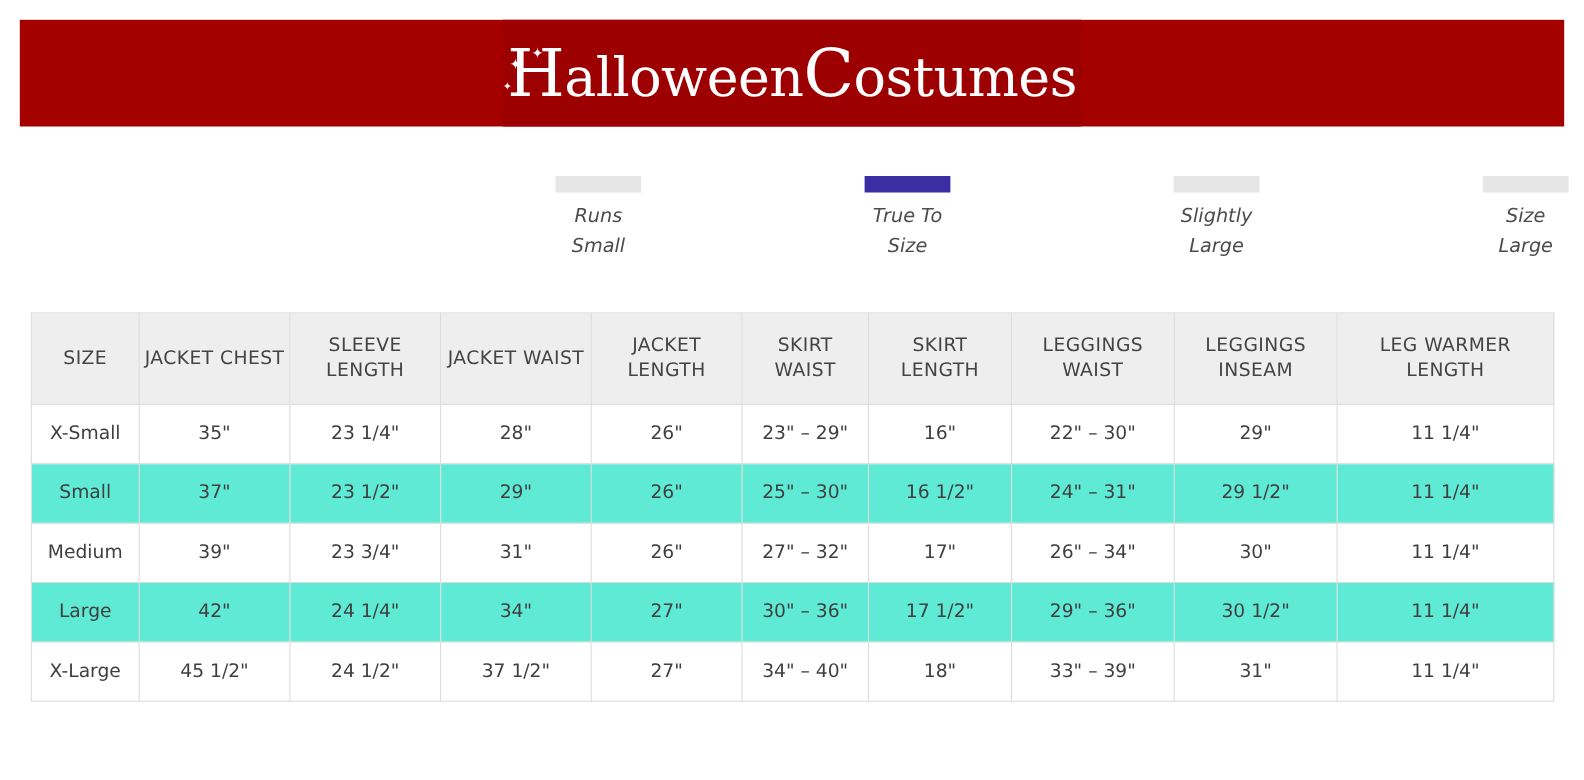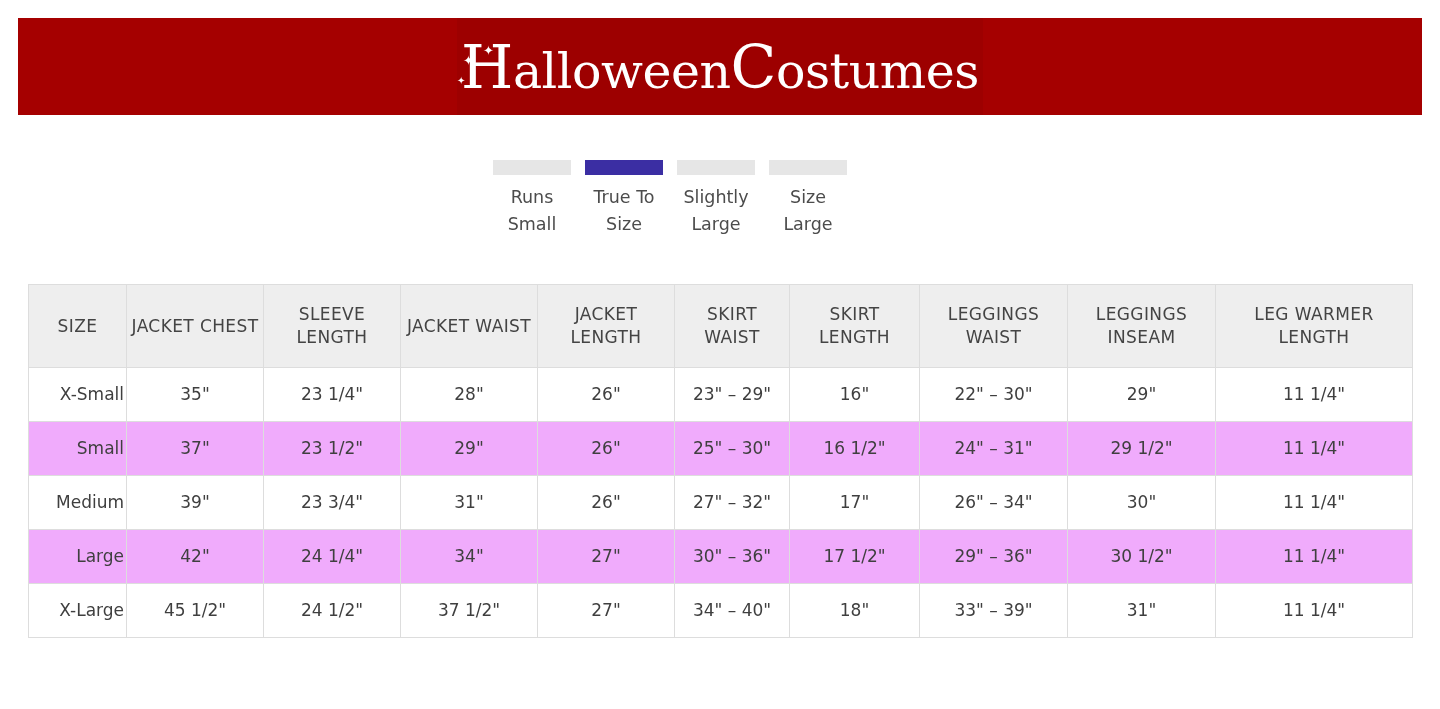--- a/index.html
+++ b/index.html
@@ -54,24 +54,25 @@
     color: #ffffff;
     font-size: 13px;
     line-height: 1;
   }
   .star.s1 { left: 2px; top: -34px; }
   .star.s2 { left: 22px; top: -44px; }
   .star.s3 { left: -4px; top: -12px; font-size: 10px; }
 
   
   .fit-scale {
-    margin: 45px 0 0 0;
+    margin: 45px 0 0 12px;
     display: flex;
-    justify-content: flex-start;
+    justify-content: space-between;
     padding-left: 493px;
+    font-style: italic;
   }
   .fit-item {
     width: 78px;
     margin-right: 14px;
     text-align: center;
   }
   .fit-bar {
     height: 15px;
     background: #e6e6e6;
     width: 78px;
@@ -115,25 +116,24 @@
   }
   table.size-chart tbody td {
     font-size: 17px;
     color: #3f3f3f;
     height: 45px;
     padding: 4px 2px;
     line-height: 1.35;
     background: #ffffff;
   }
   table.size-chart tbody tr.alt td {
-    background: #f0abfc;
+    background: #5eead4;
   }
   table.size-chart tbody td.size-col {
     color: #3f3f3f;
-    text-align: right;
   }
   
   col.c0 { width: 98px; }
   col.c1 { width: 137px; }
   col.c2 { width: 137px; }
   col.c3 { width: 137px; }
   col.c4 { width: 137px; }
   col.c5 { width: 115px; }
   col.c6 { width: 130px; }
   col.c7 { width: 148px; }

